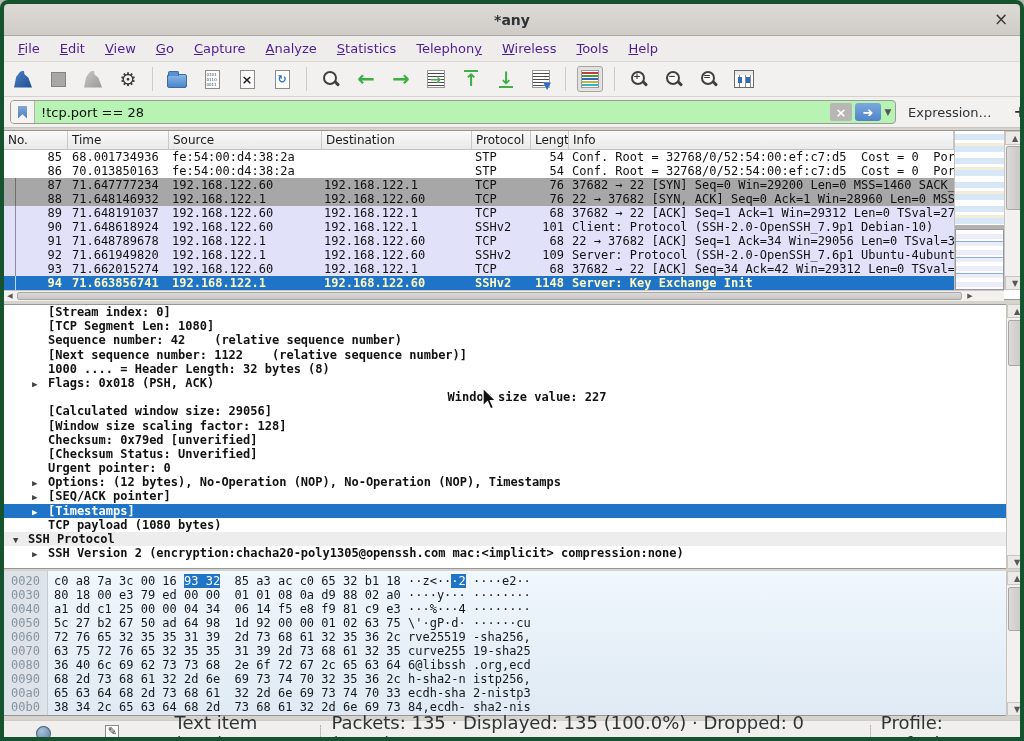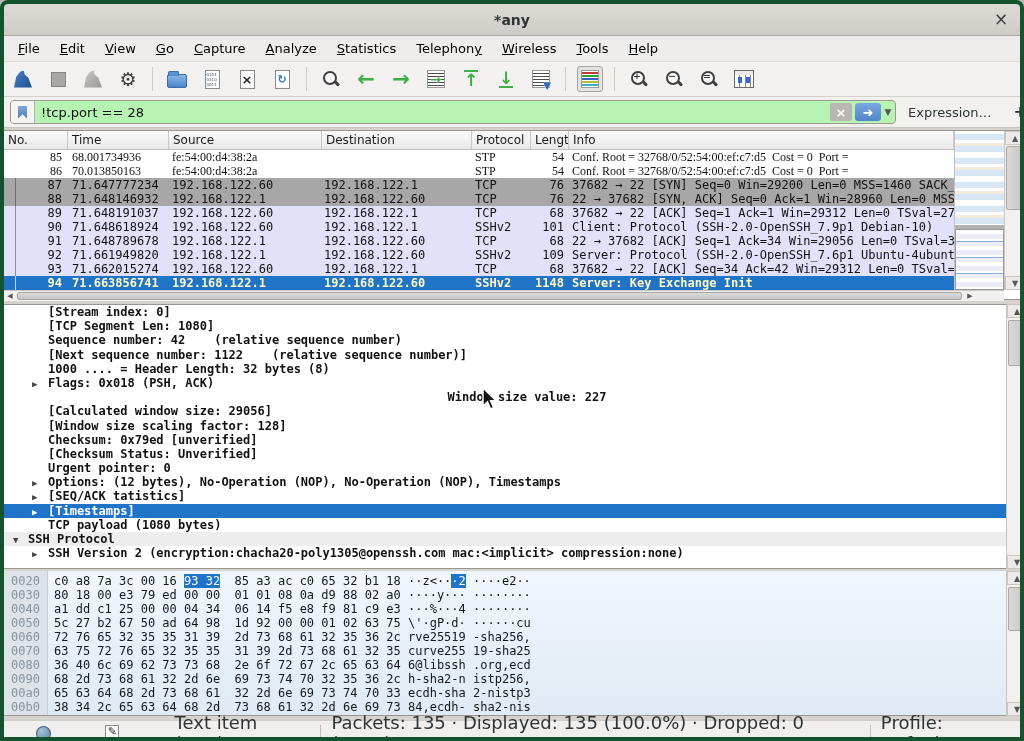--- a/index.html
+++ b/index.html
@@ -11,21 +11,21 @@
   .titlebar { position:absolute; left:0; top:0; width:100%; height:32px;
     background:linear-gradient(#dedad6,#cfcbc7); border-bottom:1px solid #aba7a3;
     display:flex; align-items:center; justify-content:center; border-radius:8px 8px 0 0; }
   .title { font-weight:bold; font-size:14px; color:#2e3436; }
   .close-btn { position:absolute; right:10px; top:7px; width:18px; height:18px; color:#3c3a38;
     font-size:17px; line-height:17px; text-align:center; cursor:default; }
 
   
   .menubar { position:absolute; left:0; top:32px; width:100%; height:26px; background:#efedeb;
     border-bottom:1px solid #dcd8d4; display:flex; align-items:center; padding-left:4px; }
-  .menu-item { padding:3px 10px; font-size:13px; color:#000000; }
+  .menu-item { padding:3px 10px; font-size:13px; color:#4c1d95; }
   .menu-item u { text-decoration:underline; }
 
   
   .toolbar { position:absolute; left:0; top:58px; width:100%; height:35px; background:#f2f1f0;
     border-bottom:1px solid #d5d1cd; display:flex; align-items:center; padding-left:6px; gap:9px; }
   .tsep { width:1px; height:24px; background:#cfcbc7; margin:0 2px; }
   .ti { position:relative; width:26px; height:26px; display:flex; align-items:center; justify-content:center; flex:0 0 auto; }
   .ti.framed { border:1px solid #a8a4a0; border-radius:3px; background:#e4e2e0; }
   .fin { width:18px; height:17px; background:linear-gradient(135deg,#4d7fc0,#1d4e94); clip-path:polygon(0 100%,12% 38%,34% 8%,55% 0,58% 22%,80% 42%,100% 100%); }
   .fin.gray { background:linear-gradient(135deg,#c9c7c5,#9a9896); }
@@ -75,21 +75,21 @@
     grid-template-columns:64px 101px 153px 150px 59px 38px auto;
     background:linear-gradient(#fafafa,#e9e9e9); border-bottom:1px solid #c2c2c2; }
   .plhead span { font-size:12px; color:#1a1a1a; padding:2px 0 0 4px; border-right:1px solid #c8c8c8; overflow:hidden; white-space:nowrap; }
   .plbody { position:absolute; left:0; top:19px; width:950px; height:140px; overflow:hidden; background:#fff; }
   .plrow { position:relative; display:grid; grid-template-columns:64px 101px 153px 150px 59px 38px auto; height:14px;
     font-family:"DejaVu Sans Mono","Liberation Mono",monospace; font-size:12px; line-height:14px; color:#111; white-space:pre; }
   .plrow span { overflow:hidden; }
   .c-no { text-align:right; padding-right:6px; }
   .c-time { padding-left:4px; } .c-src { padding-left:3px; } .c-dst { padding-left:2px; }
   .c-proto { padding-left:3px; } .c-len { text-align:right; padding-right:5px; } .c-info { padding-left:3px; }
-  .plrow.stp { background:#fff;font-family:Liberation Serif, serif; }
+  .plrow.stp { background:#fff; }
   .plrow.syn { background:var(--rowsyn); }
   .plrow.tcp { background:var(--rowtcp); }
   .plrow.selected { background:var(--sel); color:#fef9c3;font-weight:bold; }
   .plrow.rel::before { content:""; position:absolute; left:11px; top:0; bottom:0; border-left:1px solid rgba(40,40,40,.45); }
   .plrow.selected.rel::before { border-left-color:rgba(255,255,255,.7); }
   .minimap { position:absolute; left:950px; top:0; width:50px; height:159px; border-left:1px solid #c2c2c2;
     background:repeating-linear-gradient(#ffffff 0 3px,#d8e7f6 3px 9px,#ffffff 9px 12px,#f3ecd9 12px 15px,#d8e7f6 15px 21px,#ffffff 21px 24px); }
   .mm-band { position:absolute; left:0; top:94px; width:100%; height:4px; background:#b4b2b0; }
   .mm-thumb { position:absolute; left:0; top:98px; width:100%; height:61px; background:rgba(255,255,255,.55); border:1px solid #9a9a9a;
     background-image:linear-gradient(rgba(255,255,255,.4),rgba(255,255,255,.4)),repeating-linear-gradient(#ffffff 0 4px,#dfe0f8 4px 9px,#ffffff 9px 11px,#3a7cc4 11px 12px,#dfe0f8 12px 16px); }
@@ -302,21 +302,21 @@
       <div class="drow" style="padding-left: 44px;"><span>[Next sequence number: 1122    (relative sequence number)]</span></div>
       <div class="drow" style="padding-left: 44px;"><span>1000 .... = Header Length: 32 bytes (8)</span></div>
       <div class="drow" style="padding-left: 44px;"><span class="tw" style="left: 28px;">▶</span><span>Flags: 0x018 (PSH, ACK)</span></div>
       <div class="drow" style="padding-left: 44px; text-align: center;"><span>Window size value: 227</span></div>
       <div class="drow" style="padding-left: 44px;"><span>[Calculated window size: 29056]</span></div>
       <div class="drow" style="padding-left: 44px;"><span>[Window size scaling factor: 128]</span></div>
       <div class="drow" style="padding-left: 44px;"><span>Checksum: 0x79ed [unverified]</span></div>
       <div class="drow" style="padding-left: 44px;"><span>[Checksum Status: Unverified]</span></div>
       <div class="drow" style="padding-left: 44px;"><span>Urgent pointer: 0</span></div>
       <div class="drow" style="padding-left: 44px;"><span class="tw" style="left: 28px;">▶</span><span>Options: (12 bytes), No-Operation (NOP), No-Operation (NOP), Timestamps</span></div>
-      <div class="drow" style="padding-left: 44px;"><span class="tw" style="left: 28px;">▶</span><span>[SEQ/ACK tatistics]</span></div>
+      <div class="drow" style="padding-left: 44px;"><span class="tw" style="left: 28px;">▶</span><span>[SEQ/ACK pointer]</span></div>
       <div class="drow selected" style="padding-left: 44px;"><span class="tw" style="left: 28px;">▶</span><span>[Timestamps]</span></div>
       <div class="drow" style="padding-left: 44px;"><span>TCP payload (1080 bytes)</span></div>
       <div class="drow shade" style="padding-left: 24px;"><span class="tw" style="left: 9px;">▼</span><span>SSH Protocol</span></div>
       <div class="drow" style="padding-left: 44px;"><span class="tw" style="left: 28px;">▶</span><span>SSH Version 2 (encryption:chacha20-poly1305@openssh.com mac:&lt;implicit&gt; compression:none)</span></div>
     </div>
   <div class="vscroll details-vs">
     <span class="arr up">▲</span>
     <div class="thumb" style="top:16px; height:46px;"></div>
     <span class="arr dn">▼</span>
   </div>

